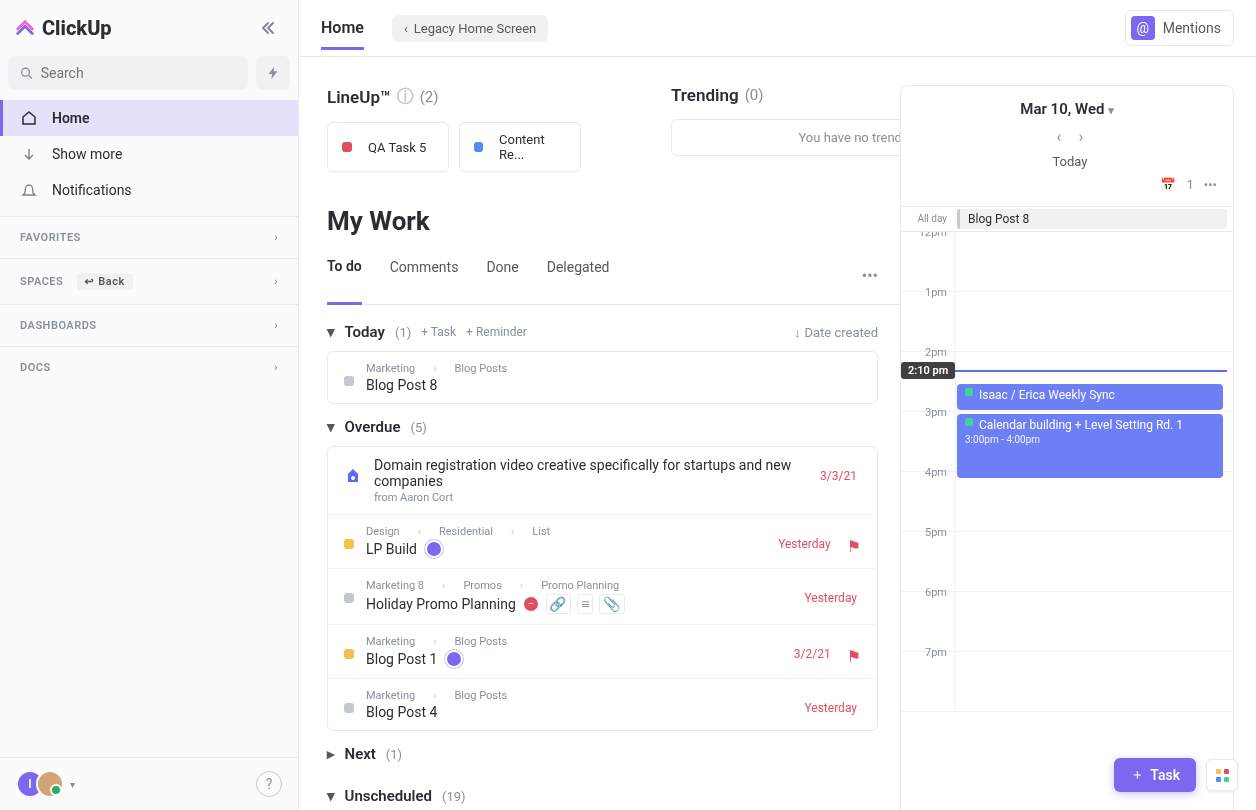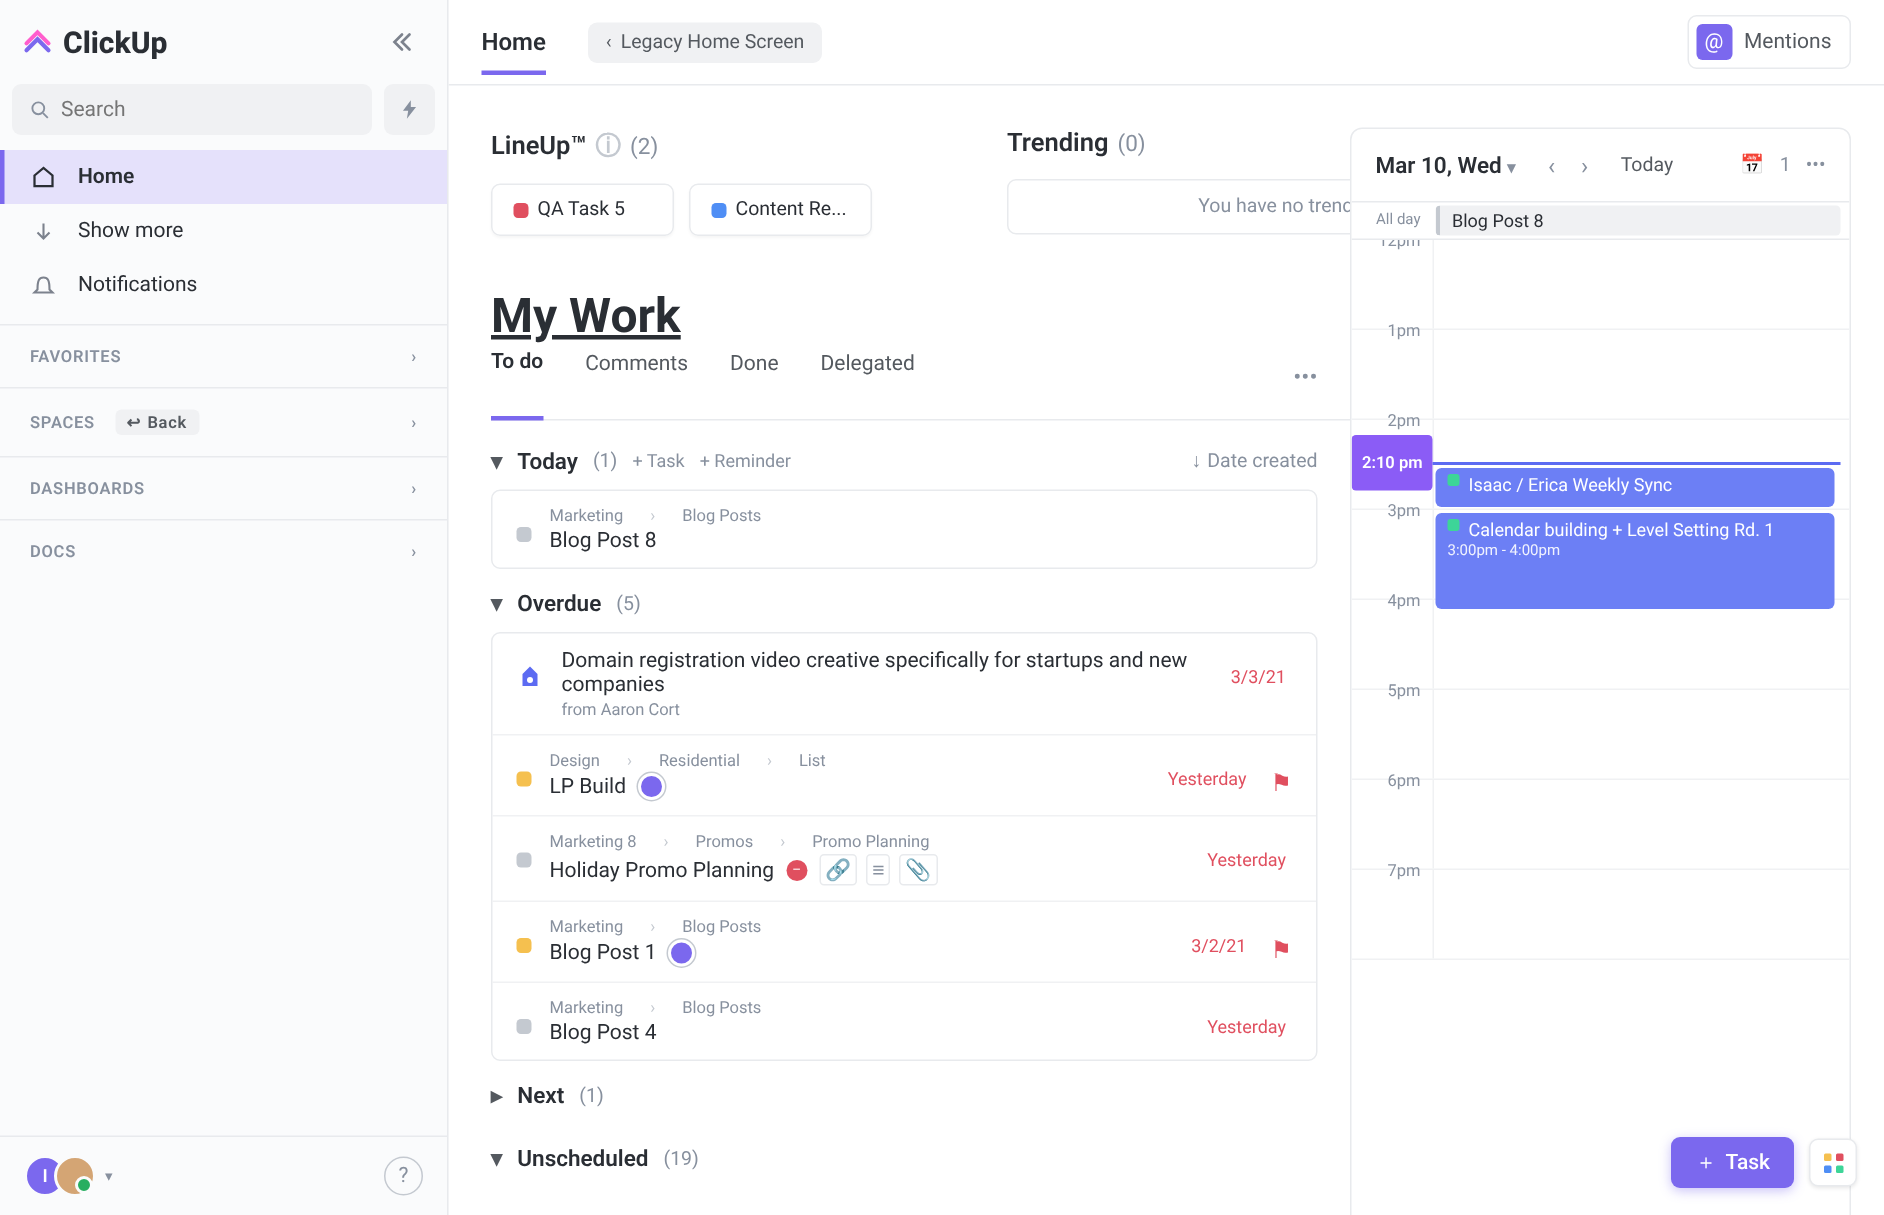--- a/index.html
+++ b/index.html
@@ -45,25 +45,25 @@
 .content { flex: 1; display: flex; overflow: hidden; }
 .work-col { flex: 1; padding: 28px 0 0 28px; overflow-y: auto; }
 .cal-col { width: 356px; padding: 28px 22px 0 0; }
 
 .lineup-row { display: flex; gap: 90px; margin-bottom: 34px; }
 .lineup-block { }
 .sec-title { font-size: 17px; font-weight: 600; display: flex; align-items: center; gap: 6px; margin-bottom: 14px; }
 .sec-title .count { color: #87909e; font-weight: 400; font-size: 15px; }
 .sec-title .info-icon { color: #c4c9d0; }
 .chips { display: flex; gap: 10px; }
-.chip { display: flex; align-items: center; gap: 6px; border: 1px solid #e8eaed; border-radius: 6px; padding: 9px 14px; font-size: 13px; min-width: 122px; box-shadow: 0 1px 2px rgba(0,0,0,0.04); }
+.chip { display: flex; align-items: center; gap: 16px; border: 1px solid #e8eaed; border-radius: 6px; padding: 9px 14px; font-size: 13px; min-width: 122px; box-shadow: 0 1px 2px rgba(0,0,0,0.04); }
 .dot { width: 10px; height: 10px; border-radius: 3px; }
 .trending-empty { border: 1px solid #e8eaed; border-radius: 6px; padding: 10px 18px; font-size: 13px; color: #87909e; text-align: center; width: 414px; }
 
-.mywork-title { font-size: 32px; font-weight: 700; margin-bottom: 4px; text-decoration: underline; }
+.mywork-title { font-size: 26px; font-weight: 700; margin-bottom: 22px; }
 .tabs { display: flex; gap: 28px; border-bottom: 1px solid #e8eaed; margin-bottom: 18px; align-items: center; padding-right: 22px; }
 .tab { font-size: 14px; color: #54595f; padding-bottom: 28px; cursor: pointer; }
 .tab.active { font-weight: 600; color: #2a2e34; border-bottom: 3px solid #7b68ee; margin-bottom: -1px; }
 .tab-more { margin-left: auto; color: #87909e; padding-bottom: 12px; }
 
 .group-header { display: flex; align-items: center; gap: 10px; font-size: 15px; font-weight: 600; margin: 12px 0 10px 0; padding-right: 22px; }
 .group-header .caret { color: #54595f; cursor: pointer; }
 .group-header .count { color: #87909e; font-weight: 400; font-size: 13px; }
 .group-header .add-link { color: #87909e; font-size: 12px; font-weight: 400; cursor: pointer; }
 .group-header .sort { margin-left: auto; color: #87909e; font-size: 13px; font-weight: 400; display: flex; align-items: center; gap: 4px; }
@@ -80,35 +80,35 @@
 .task-date { font-size: 12px; color: #e04f5f; margin-top: 12px; margin-right: 4px; }
 .flag { color: #e04f5f; margin-top: 12px; }
 .reminder-icon { width: 18px; height: 18px; margin-top: 10px; flex-shrink: 0; }
 .assignee-chip { width: 18px; height: 18px; border-radius: 50%; background: #7b68ee; border: 2px solid #fff; box-shadow: 0 0 0 1px #c4c9d0; }
 .priority-badge { width: 14px; height: 14px; background: #e04f5f; border-radius: 50%; display: inline-flex; align-items: center; justify-content: center; color: #fff; font-size: 9px; }
 .task-extras { display: flex; gap: 6px; color: #87909e; align-items: center; }
 .task-extras .ext { border: 1px solid #e8eaed; border-radius: 3px; padding: 1px 3px; }
 
 
 .cal-panel { border: 1px solid #e8eaed; border-radius: 8px; height: 742px; display: flex; flex-direction: column; overflow: hidden; }
-.cal-header { display: flex; align-items: center; gap: 8px; padding: 14px 16px; }
+.cal-header { display: flex; align-items: center; gap: 8px; padding: 14px 16px; flex-direction: column; }
 .cal-date { font-size: 15px; font-weight: 600; }
 .cal-nav { display: flex; gap: 2px; margin-left: 6px; }
 .cal-nav-btn { width: 20px; height: 20px; color: #87909e; display: flex; align-items: center; justify-content: center; cursor: pointer; }
 .cal-today { font-size: 13px; color: #54595f; margin-left: 6px; }
 .cal-header-right { margin-left: auto; display: flex; align-items: center; gap: 10px; color: #87909e; font-size: 13px; }
 .allday-row { display: flex; border-top: 1px solid #e8eaed; border-bottom: 1px solid #e8eaed; }
 .allday-label { width: 54px; font-size: 10px; color: #87909e; padding: 6px 8px; text-align: right; }
 .allday-event { flex: 1; margin: 2px 6px 2px 2px; background: #f0f1f3; border-radius: 3px; padding: 3px 8px; font-size: 12px; border-left: 3px solid #c4c9d0; }
 .cal-grid { flex: 1; position: relative; overflow: hidden; }
 .hour-row { display: flex; height: 60px; border-bottom: 1px solid #f0f1f3; }
 .hour-label { width: 54px; font-size: 11px; color: #87909e; text-align: right; padding: 2px 8px 0 0; transform: translateY(-8px); }
 .hour-cell { flex: 1; border-left: 1px solid #f0f1f3; position: relative; }
 .now-line { position: absolute; left: 0; right: 6px; top: 130px; display: flex; align-items: center; z-index: 5; }
-.now-badge { background: #8b5cf6; color: #fff; font-size: 11px; font-weight: 600; padding: 12px 7px; border-radius: 3px; }
+.now-badge { background: #404040; color: #fff; font-size: 11px; font-weight: 600; padding: 2px 7px; border-radius: 3px; }
 .now-bar { flex: 1; height: 2px; background: #5c6bf2; }
 .cal-event { position: absolute; left: 56px; right: 10px; background: #6c7ff5; border-radius: 4px; padding: 4px 8px; color: #fff; font-size: 12px; display: flex; flex-direction: column; gap: 2px; }
 .cal-event .ev-title { display: flex; align-items: flex-start; gap: 6px; }
 .cal-event .ev-dot { width: 8px; height: 8px; border-radius: 2px; background: #3dd598; }
 .cal-event .ev-time { font-size: 10px; opacity: 0.9; }
 
 .fab-row { position: fixed; bottom: 18px; right: 18px; display: flex; gap: 10px; align-items: center; }
 .task-fab { background: #7b68ee; color: #fff; border-radius: 6px; padding: 8px 16px; font-size: 14px; font-weight: 500; display: flex; align-items: center; gap: 6px; box-shadow: 0 2px 8px rgba(123,104,238,0.4); }
 .apps-fab { width: 32px; height: 32px; background: #fff; border: 1px solid #e8eaed; border-radius: 6px; display: flex; align-items: center; justify-content: center; box-shadow: 0 1px 3px rgba(0,0,0,0.1); }
 .apps-grid { display: grid; grid-template-columns: repeat(2, 5px); gap: 3px; }

